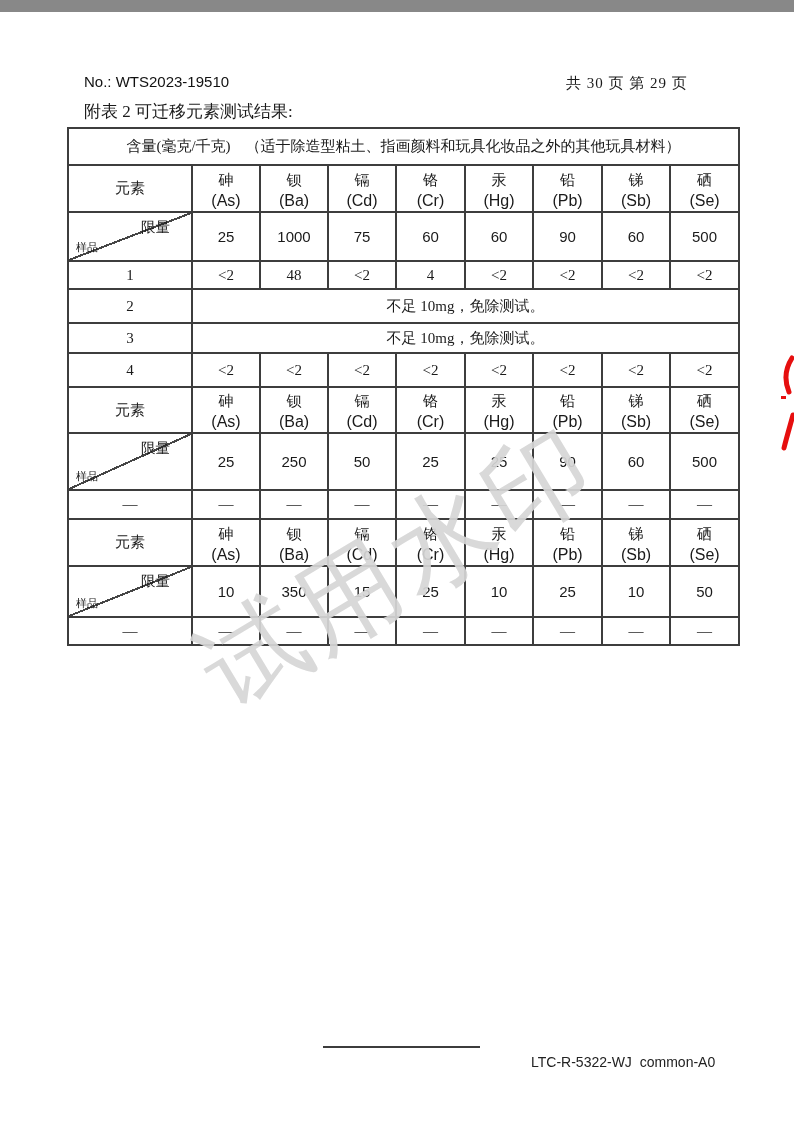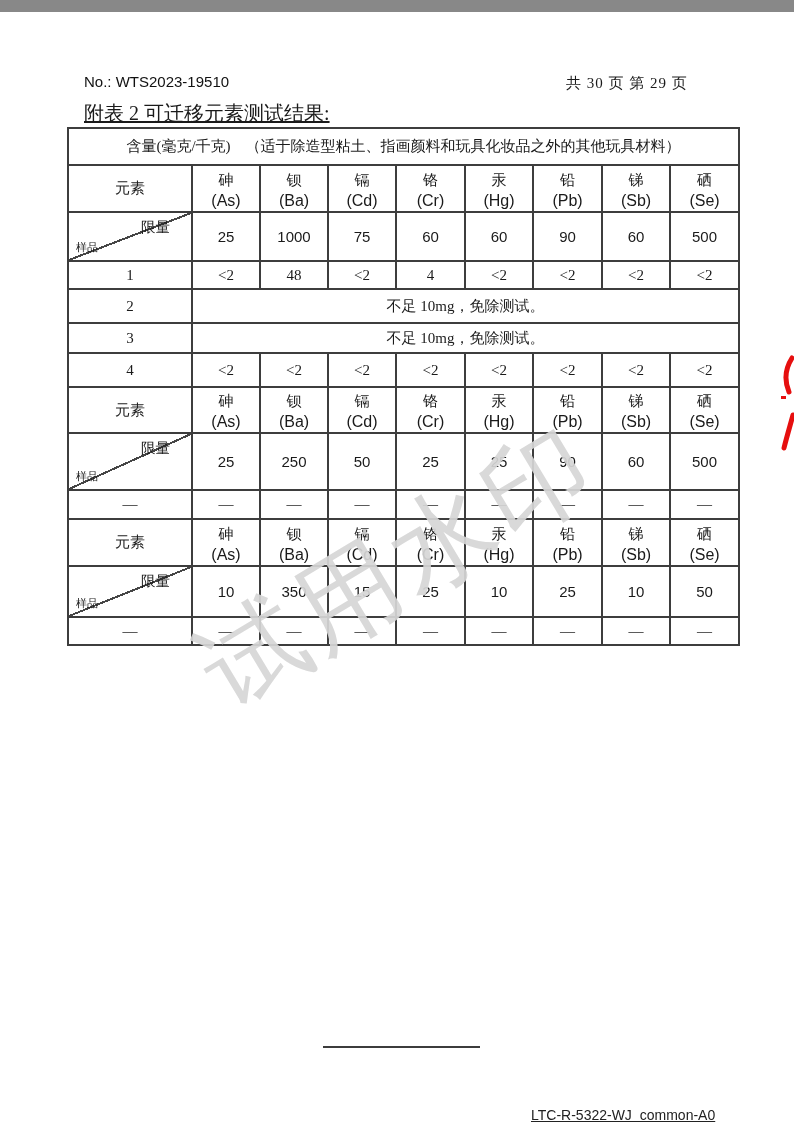--- a/index.html
+++ b/index.html
@@ -2,21 +2,21 @@
 <html><head>
 <meta charset="utf-8">
 <style>
   html,body{margin:0;padding:0;background:#888;}
   .page{position:relative;width:794px;height:1123px;background:#ffffff;margin:12px auto;
         font-family:"Liberation Serif", serif;color:#1a1a1a;overflow:hidden;}
 
   
   .hdr-no{position:absolute;left:84px;top:61px;font:15px "Liberation Sans",sans-serif;color:#111;}
   .hdr-page{position:absolute;left:566px;top:62px;font-size:15px;letter-spacing:1px;text-align:center;}
-  .page-title{position:absolute;left:84px;top:88px;font-size:20px;text-decoration:underline;}
+  .page-title{position:absolute;left:84px;top:88px;font-size:17px;}
 
   
   table.report{position:absolute;left:67px;top:115px;width:671px;border-collapse:collapse;table-layout:fixed;}
   table.report td{border:2px solid #3d3d3d;text-align:center;vertical-align:middle;padding:0;
                   font-size:15px;overflow:hidden;}
   .h37{height:37px}.h47{height:47px}.h49{height:49px}.h28{height:28px}.h34{height:34px}
   .h30{height:30px}.h39{height:39px}.h46{height:46px}.h57{height:57px}.h29{height:29px}
   .h32{height:32px}.h51{height:51px}.h136{height:136px}.h83{height:83px}
 
   .cap{font-size:14.5px;}
@@ -39,22 +39,22 @@
   .wm{position:absolute;left:118px;top:503px;width:560px;height:104px;line-height:104px;
       text-align:center;font-size:104px;letter-spacing:6px;color:#d6d6d6;opacity:.92;
       transform:rotate(-31deg);z-index:5;pointer-events:none;white-space:nowrap;
       font-family:"Liberation Serif",serif;}
 
   
   .seal{position:absolute;right:0;top:340px;z-index:6;}
 
   
   .foot-line{position:absolute;left:323px;top:1034px;width:157px;height:2px;background:#3c3c3c;}
-  .foot-code{position:absolute;left:531px;top:1095px;font:14px "Liberation Sans",sans-serif;
-             color:#222;word-spacing:4px;text-decoration:underline;}
+  .foot-code{position:absolute;left:531px;top:1042px;font:14px "Liberation Sans",sans-serif;
+             color:#222;word-spacing:4px;}
 </style>
 </head>
 <body>
 
 <div class="page">
 
   <div class="hdr-no">No.: WTS2023-19510</div>
   <div class="hdr-page">共 30 页 第 29 页</div>
   <div class="page-title">附表 2 可迁移元素测试结果:</div>
 

